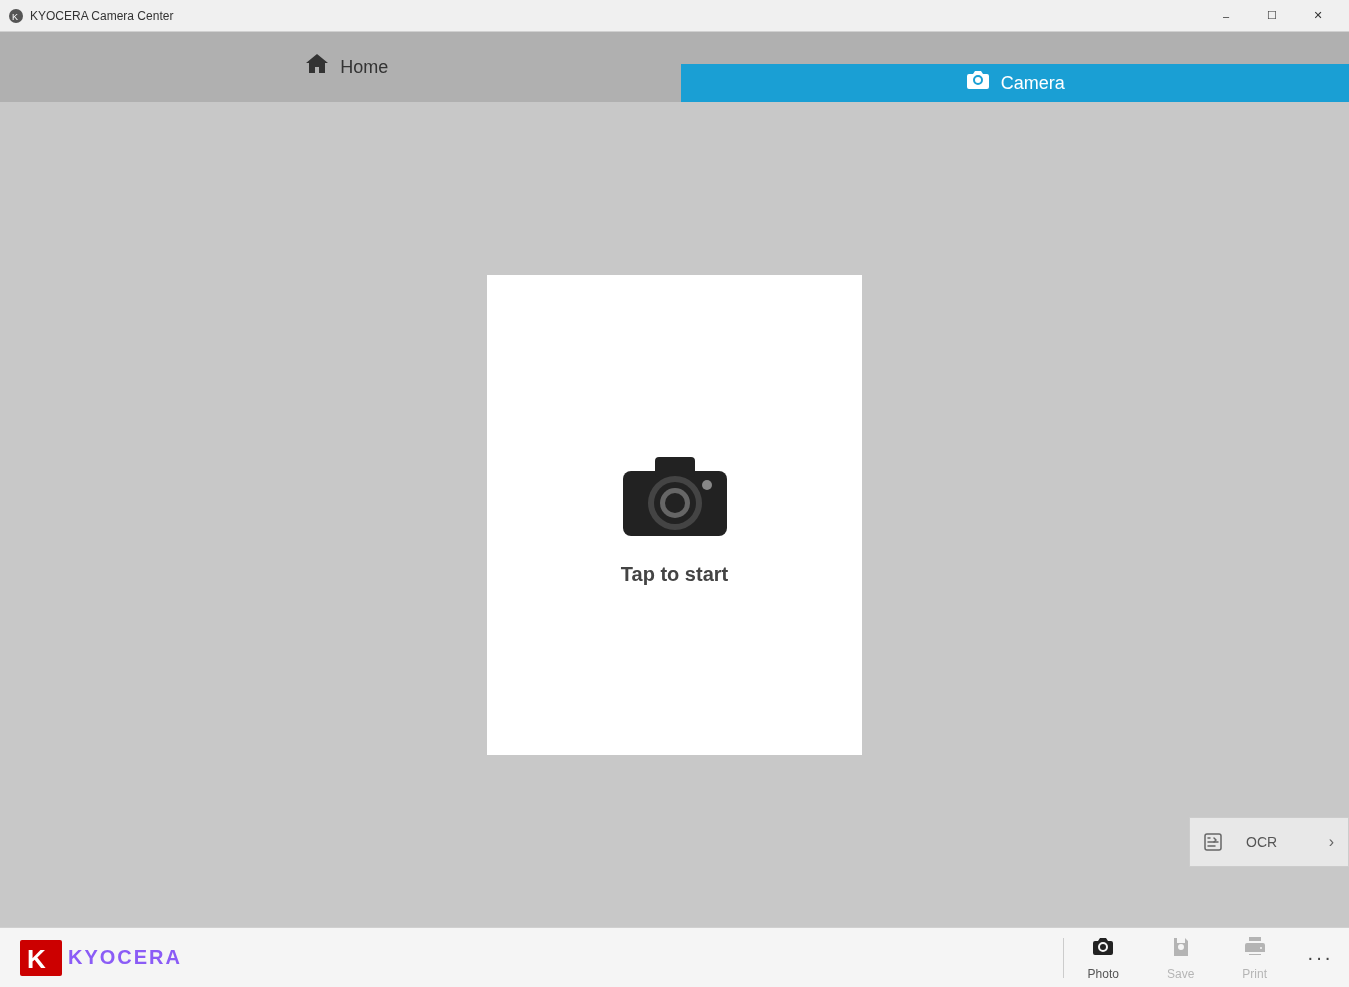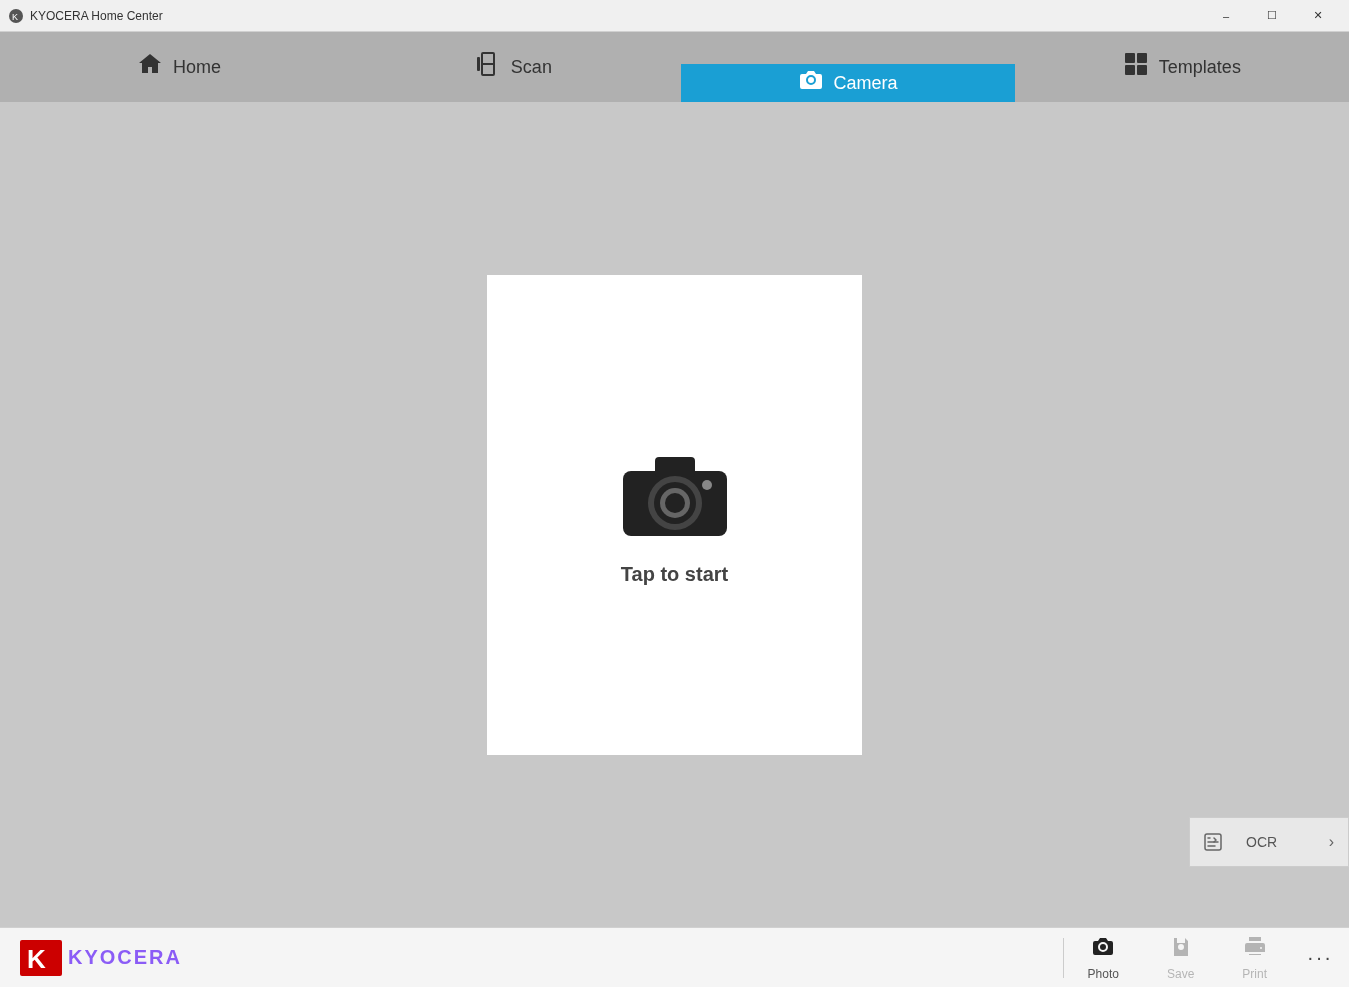--- a/index.html
+++ b/index.html
@@ -250,71 +250,50 @@
   </style>
 </head>
 <body>
 
 <div class="title-bar">
   <div class="title-bar-left">
     <svg class="title-bar-icon" viewBox="0 0 16 16">
       <circle cx="8" cy="8" r="7" fill="#555"></circle>
       <text x="4" y="12" font-size="9" fill="white">K</text>
     </svg>
-    <span class="title-bar-title">KYOCERA Home Center</span>
+    <span class="title-bar-title">KYOCERA Camera Center</span>
   </div>
   <div class="title-bar-controls">
     <button class="title-bar-btn">–</button>
     <button class="title-bar-btn">☐</button>
     <button class="title-bar-btn close">✕</button>
   </div>
 </div>
 
 <div class="nav-bar">
 
   <div class="nav-item">
     <span class="nav-icon">
       <svg class="home-svg" viewBox="0 0 26 26" fill="currentColor">
         <path d="M13 3L2 12h3v10h6v-6h4v6h6V12h3L13 3z"></path>
       </svg>
     </span>
     <span>Home</span>
   </div>
 
-  <div class="nav-item">
-    <span class="nav-icon">
-      <svg class="scan-svg" viewBox="0 0 26 26" fill="currentColor">
-        <rect x="2" y="6" width="3" height="14" rx="1"></rect>
-        <rect x="7" y="2" width="12" height="22" rx="1" fill="none" stroke="currentColor" stroke-width="2"></rect>
-        <line x1="7" y1="13" x2="19" y2="13" stroke="currentColor" stroke-width="2"></line>
-      </svg>
-    </span>
-    <span>Scan</span>
-  </div>
 
   <div class="nav-item active">
     <span class="nav-icon">
       <svg class="camera-svg" viewBox="0 0 26 26" fill="white">
         <path d="M10 4l-2 3H4a2 2 0 00-2 2v11a2 2 0 002 2h18a2 2 0 002-2V9a2 2 0 00-2-2h-4l-2-3h-6zm3 4a5 5 0 110 10A5 5 0 0113 8zm0 2a3 3 0 100 6 3 3 0 000-6z"></path>
       </svg>
     </span>
     <span>Camera</span>
   </div>
 
-  <div class="nav-item">
-    <span class="nav-icon">
-      <svg class="templates-svg" viewBox="0 0 26 26" fill="currentColor">
-        <rect x="2" y="2" width="10" height="10" rx="1"></rect>
-        <rect x="14" y="2" width="10" height="10" rx="1"></rect>
-        <rect x="2" y="14" width="10" height="10" rx="1"></rect>
-        <rect x="14" y="14" width="10" height="10" rx="1"></rect>
-      </svg>
-    </span>
-    <span>Templates</span>
-  </div>
 
 </div>
 
 <div class="main-content">
 
   <div class="camera-preview">
     <svg class="camera-big-icon" viewBox="0 0 120 100" fill="#222">
 
       <rect x="8" y="28" width="104" height="65" rx="8" fill="#222"></rect>
 

